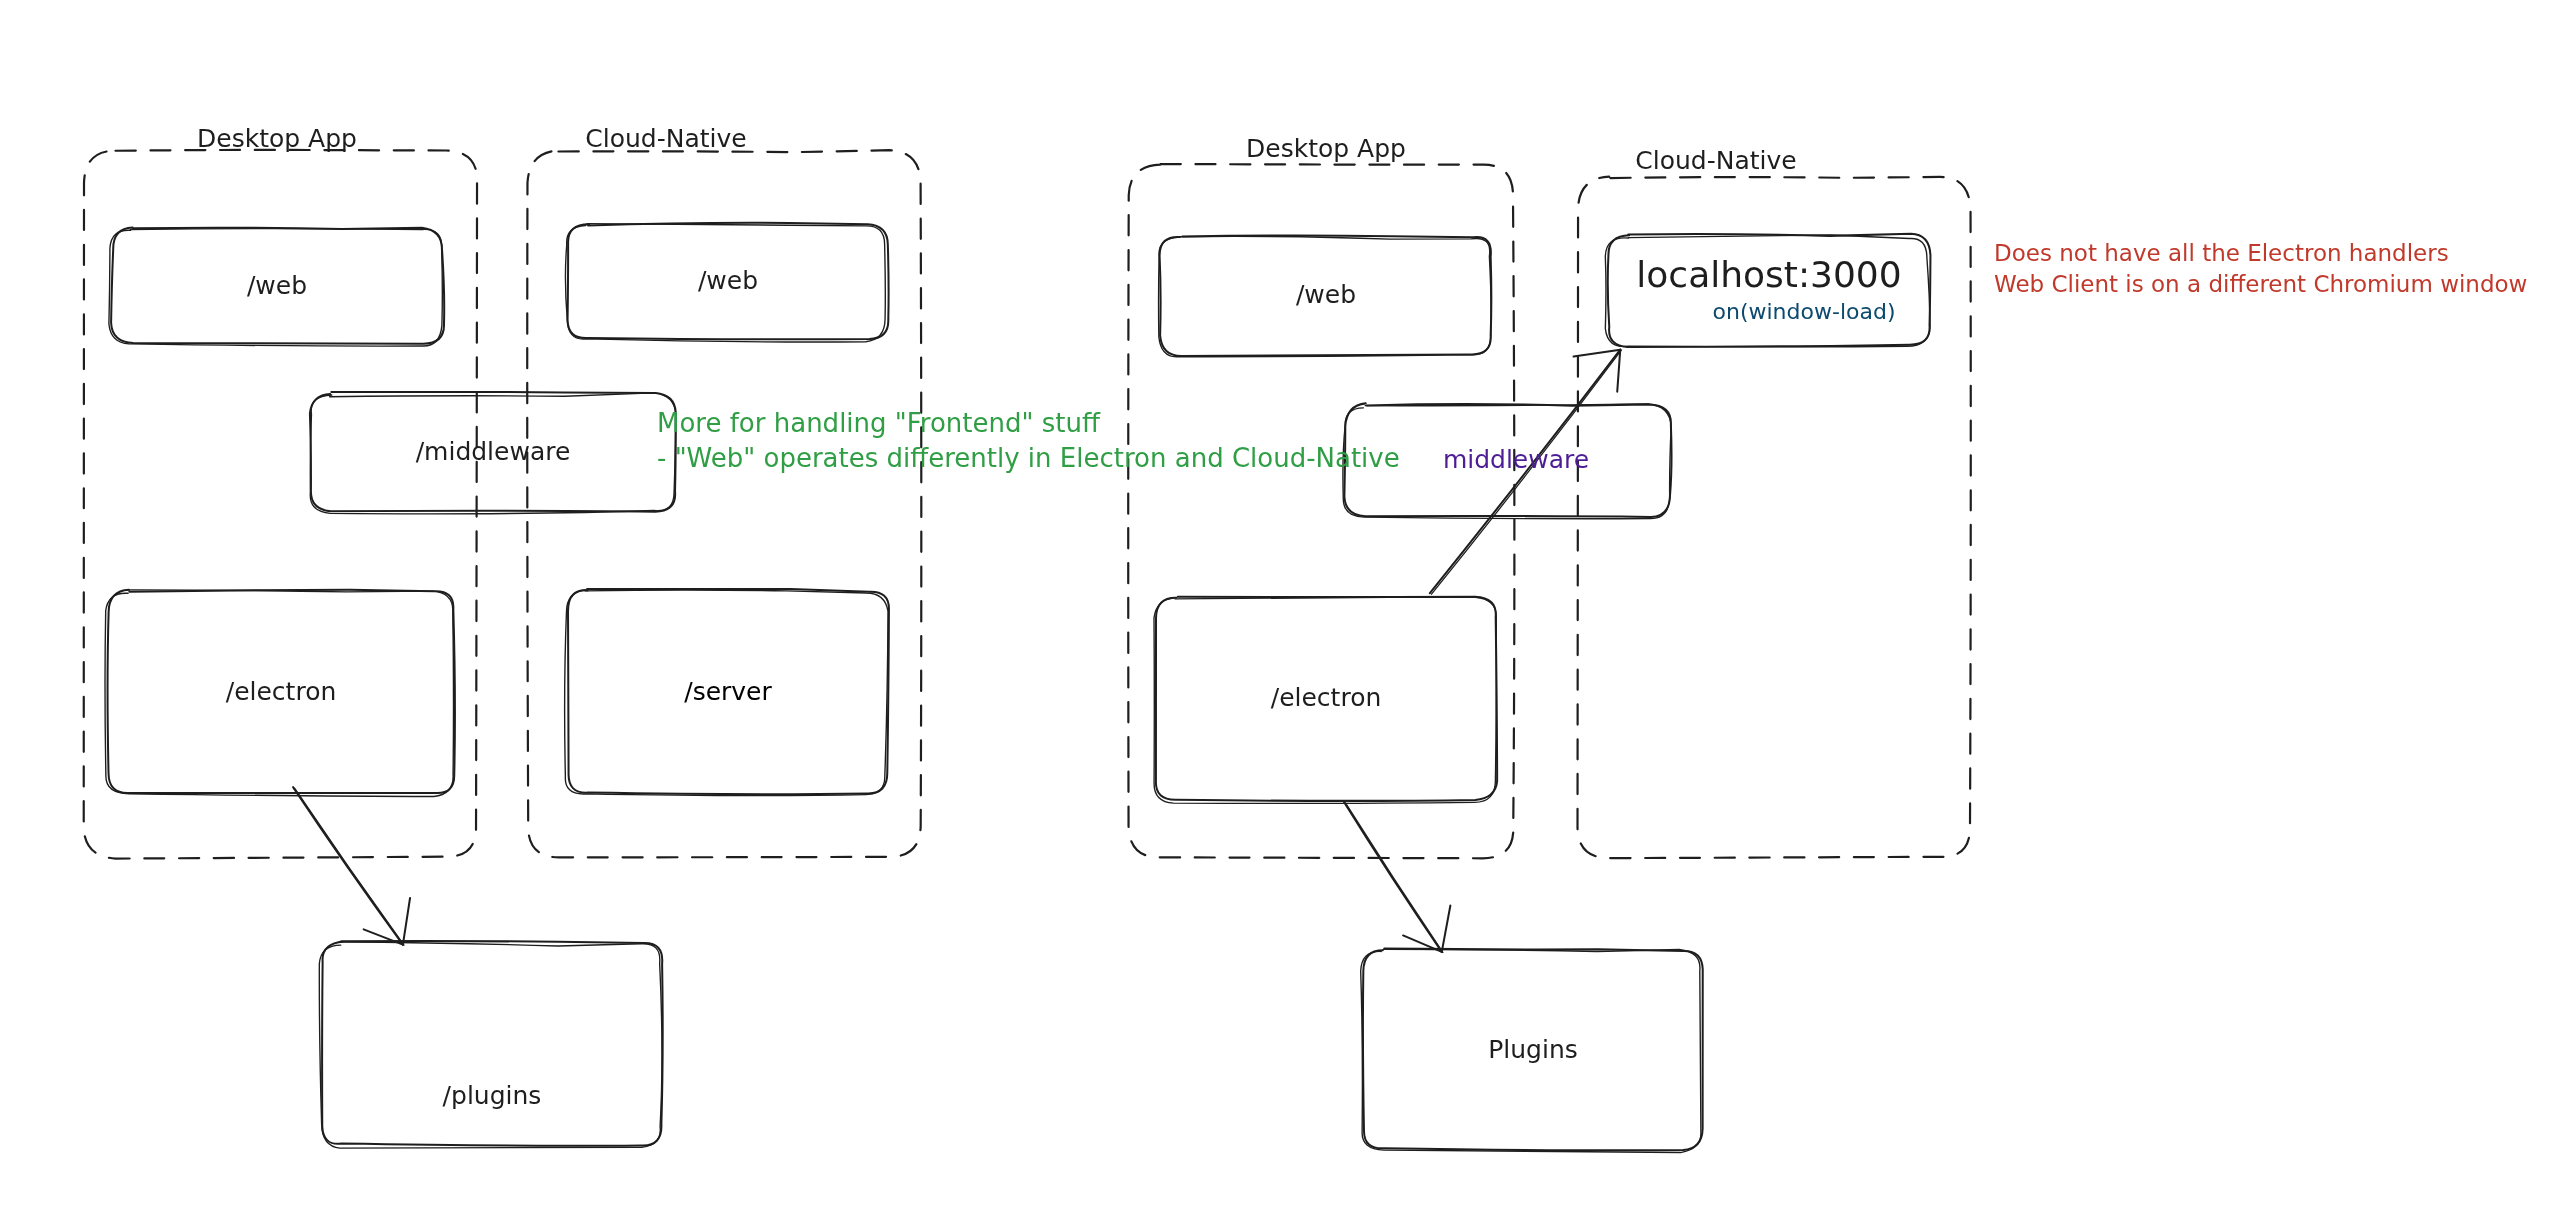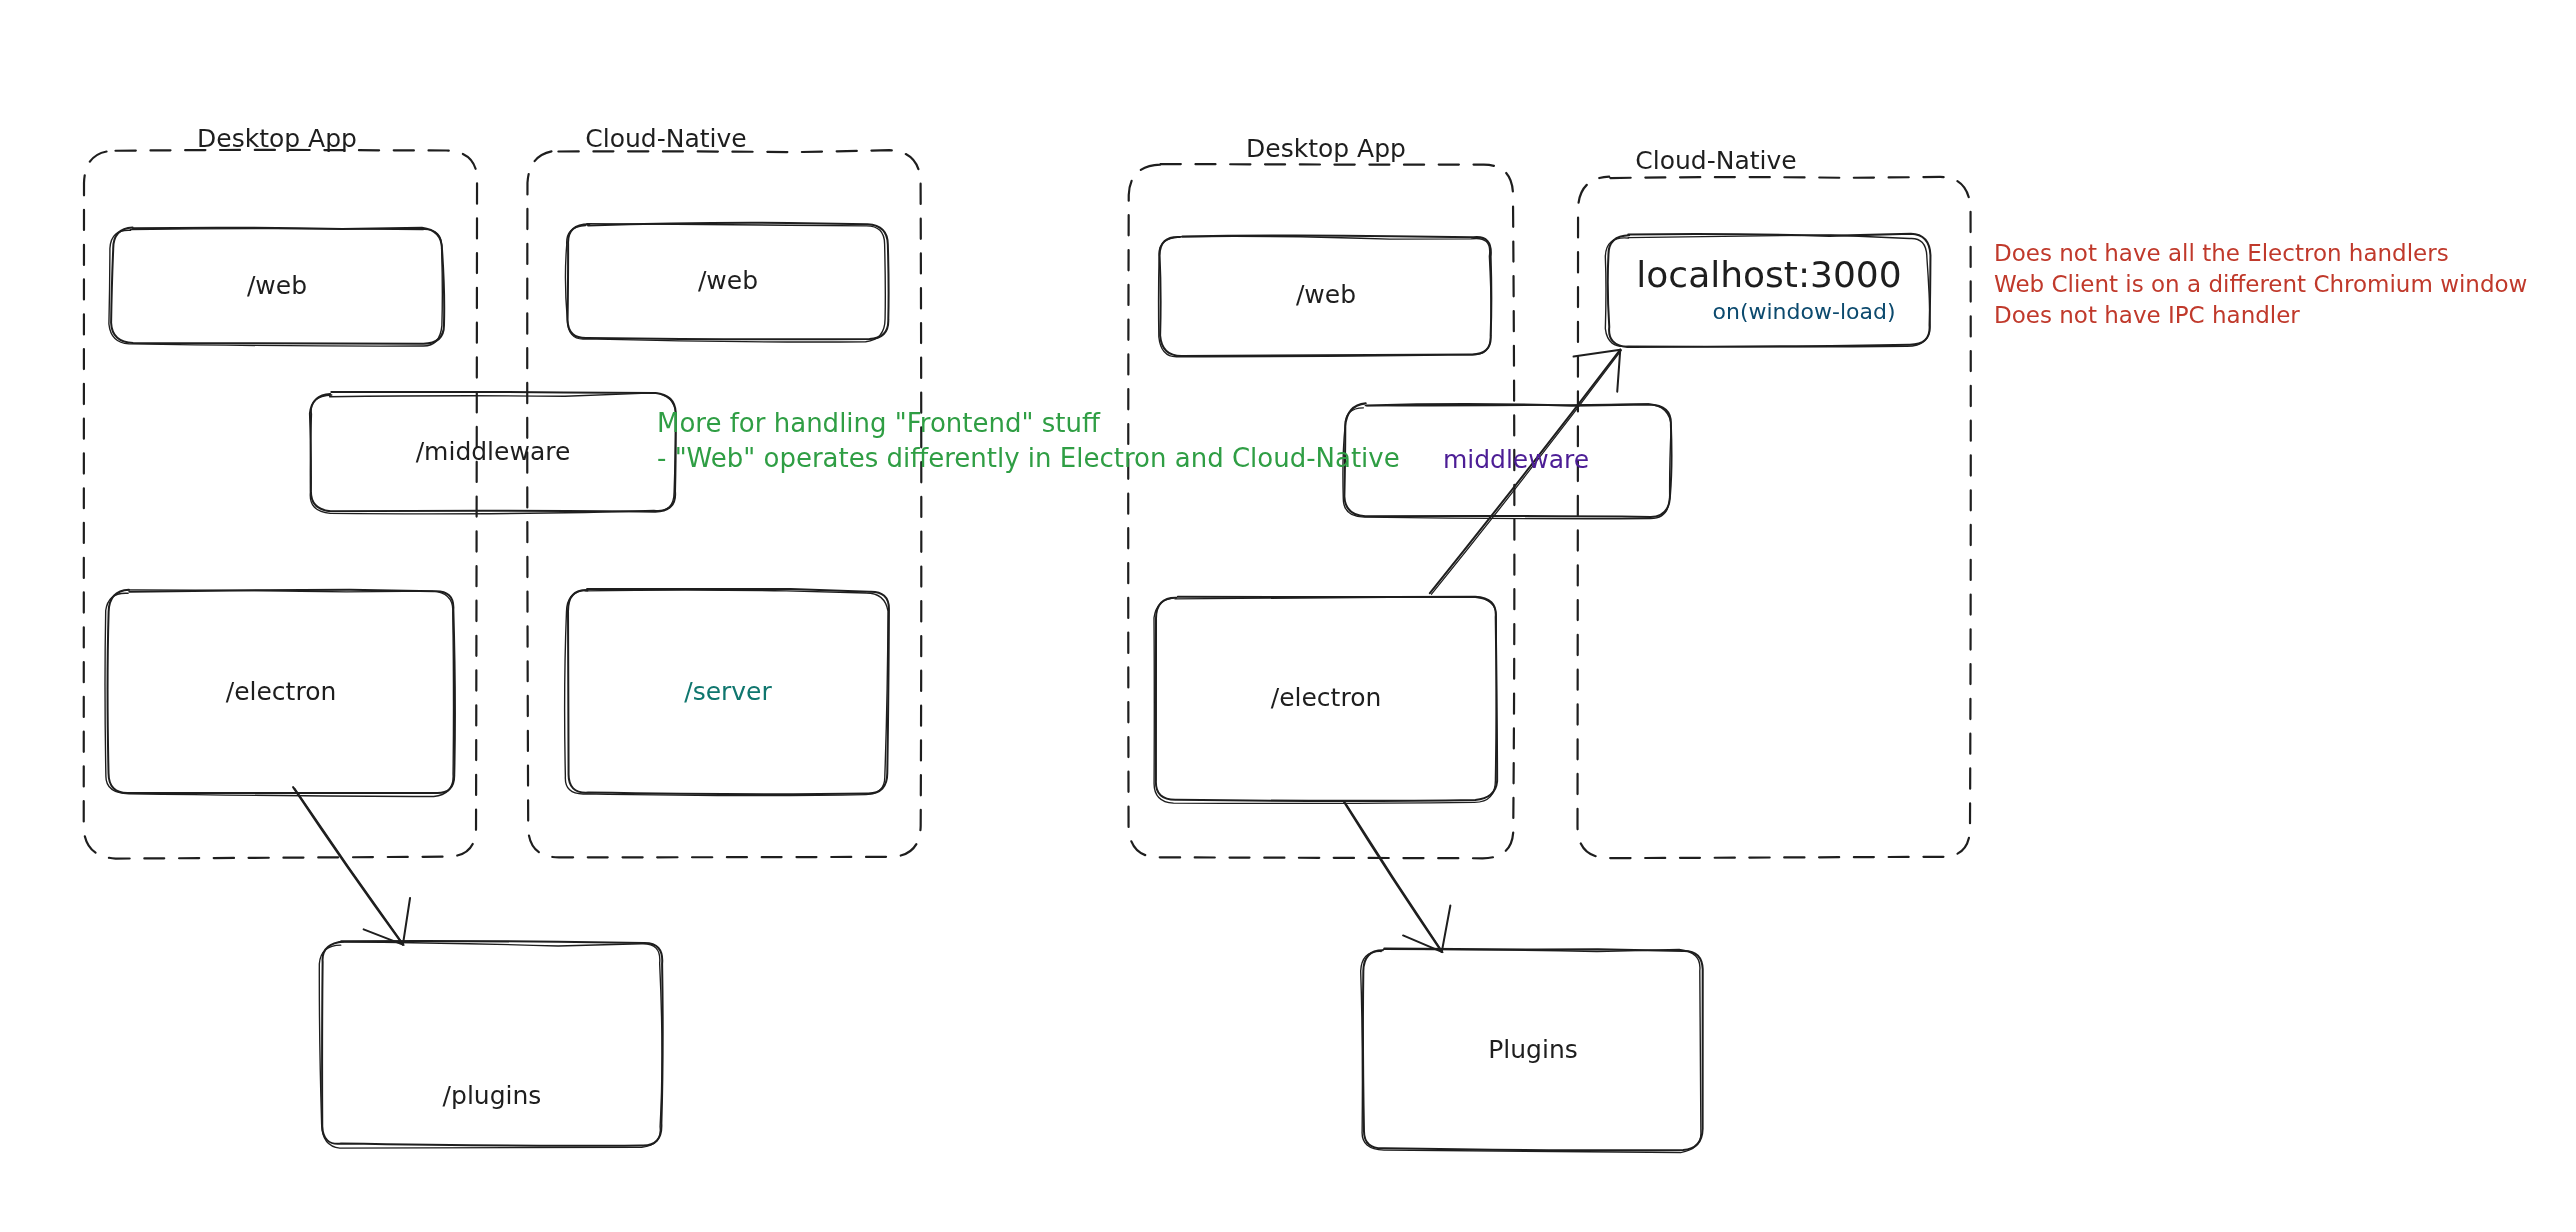--- a/index.html
+++ b/index.html
@@ -109,28 +109,28 @@
       <path d="M 1563.8 649.2 Q 1670.1 517.4 1771.2 382.6" fill="none" stroke="#1e1e1e" stroke-width="1.4" stroke-linecap="round" stroke-linejoin="round"></path>
       <path d="M 1770.0 382.0 L 1766.7 427.9" fill="none" stroke="#1e1e1e" stroke-width="2.2" stroke-linecap="round" stroke-linejoin="round"></path>
       <path d="M 1770.0 382.0 L 1719.0 389.5" fill="none" stroke="#1e1e1e" stroke-width="2.2" stroke-linecap="round" stroke-linejoin="round"></path>
     </svg>
   <div id="labels">
       <div class="lbl group-title lbl-center" style="left: 277px; top: 123px;">Desktop App</div>
       <div class="lbl group-title lbl-center" style="left: 666px; top: 123px;">Cloud-Native</div>
       <div class="lbl node-title lbl-center" style="left: 277px; top: 270px; color: rgb(30, 30, 30);">/web</div>
       <div class="lbl node-title lbl-center" style="left: 281px; top: 676px; color: rgb(30, 30, 30);">/electron</div>
       <div class="lbl node-title lbl-center" style="left: 728px; top: 265px; color: rgb(30, 30, 30);">/web</div>
-      <div class="lbl node-title lbl-center" style="left: 728px; top: 676px; color: #0f766e;">/server</div>
+      <div class="lbl node-title lbl-center" style="left: 728px; top: 676px; color: #000000;">/server</div>
       <div class="lbl node-title lbl-center" style="left: 493px; top: 436px; color: rgb(30, 30, 30);">/middleware</div>
       <div class="lbl node-title lbl-center" style="left: 492px; top: 1080px; color: rgb(30, 30, 30);">/plugins</div>
       <div class="lbl group-title lbl-center" style="left: 1326px; top: 133px;">Desktop App</div>
       <div class="lbl group-title lbl-center" style="left: 1716px; top: 145px;">Cloud-Native</div>
       <div class="lbl node-title lbl-center" style="left: 1326px; top: 279px; color: rgb(30, 30, 30);">/web</div>
       <div class="lbl node-title lbl-center" style="left: 1326px; top: 682px; color: rgb(30, 30, 30);">/electron</div>
       <div class="lbl node-title-lg lbl-center" style="left: 1769px; top: 252px; color: rgb(30, 30, 30);">localhost:3000</div>
       <div class="lbl sub-red lbl-center" style="left: 1804px; top: 298px; color: #0c4a6e;">on(window-load)</div>
       <div class="lbl node-title lbl-center" style="left: 1508px; top: 444px; color: #4c1d95; margin-left: 8px;">middleware</div>
       <div class="lbl node-title lbl-center" style="left: 1533px; top: 1034px; color: rgb(30, 30, 30);">Plugins</div>
       <div class="lbl note-green" style="left: 657px; top: 406px; color: rgb(47, 158, 68);"><div>More for handling "Frontend" stuff</div><div>- "Web" operates differently in Electron and Cloud-Native</div></div>
-      <div class="lbl note-red" style="left: 1994px; top: 238px; color: rgb(192, 57, 43);"><div>Does not have all the Electron handlers</div><div>Web Client is on a different Chromium window</div><div>Does not have IPC handler</div></div>
+      <div class="lbl note-red" style="left: 1994px; top: 238px; color: rgb(192, 57, 43);"><div>Does not have all the Electron handlers</div><div>Web Client is on a different Chromium window</div></div>
     </div>
 </div>
 
 
 </body></html>

